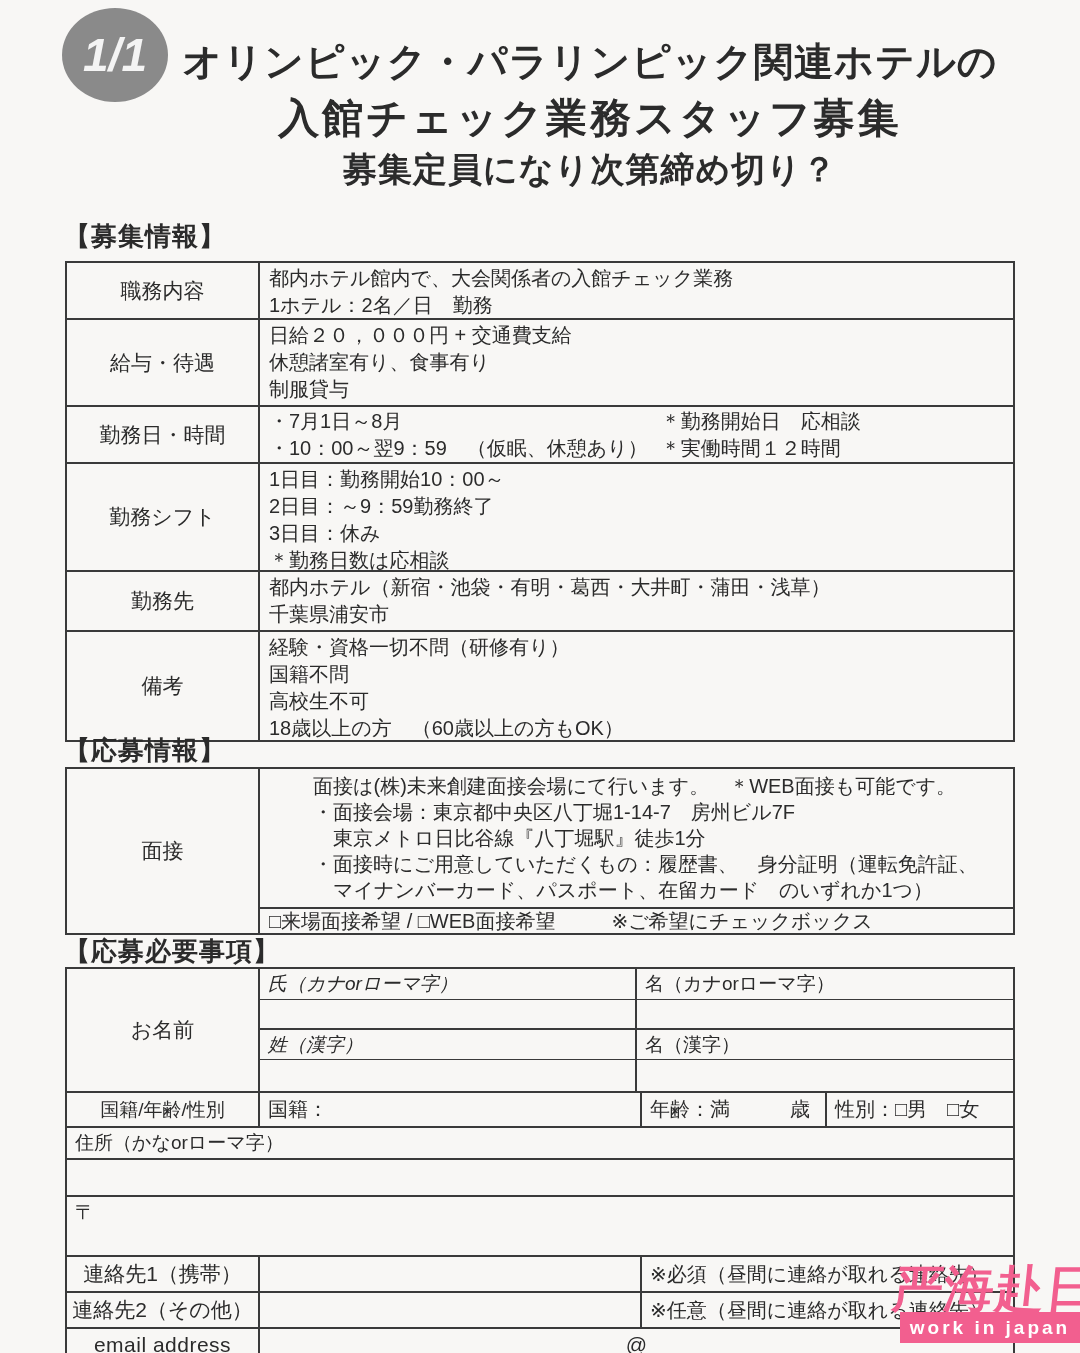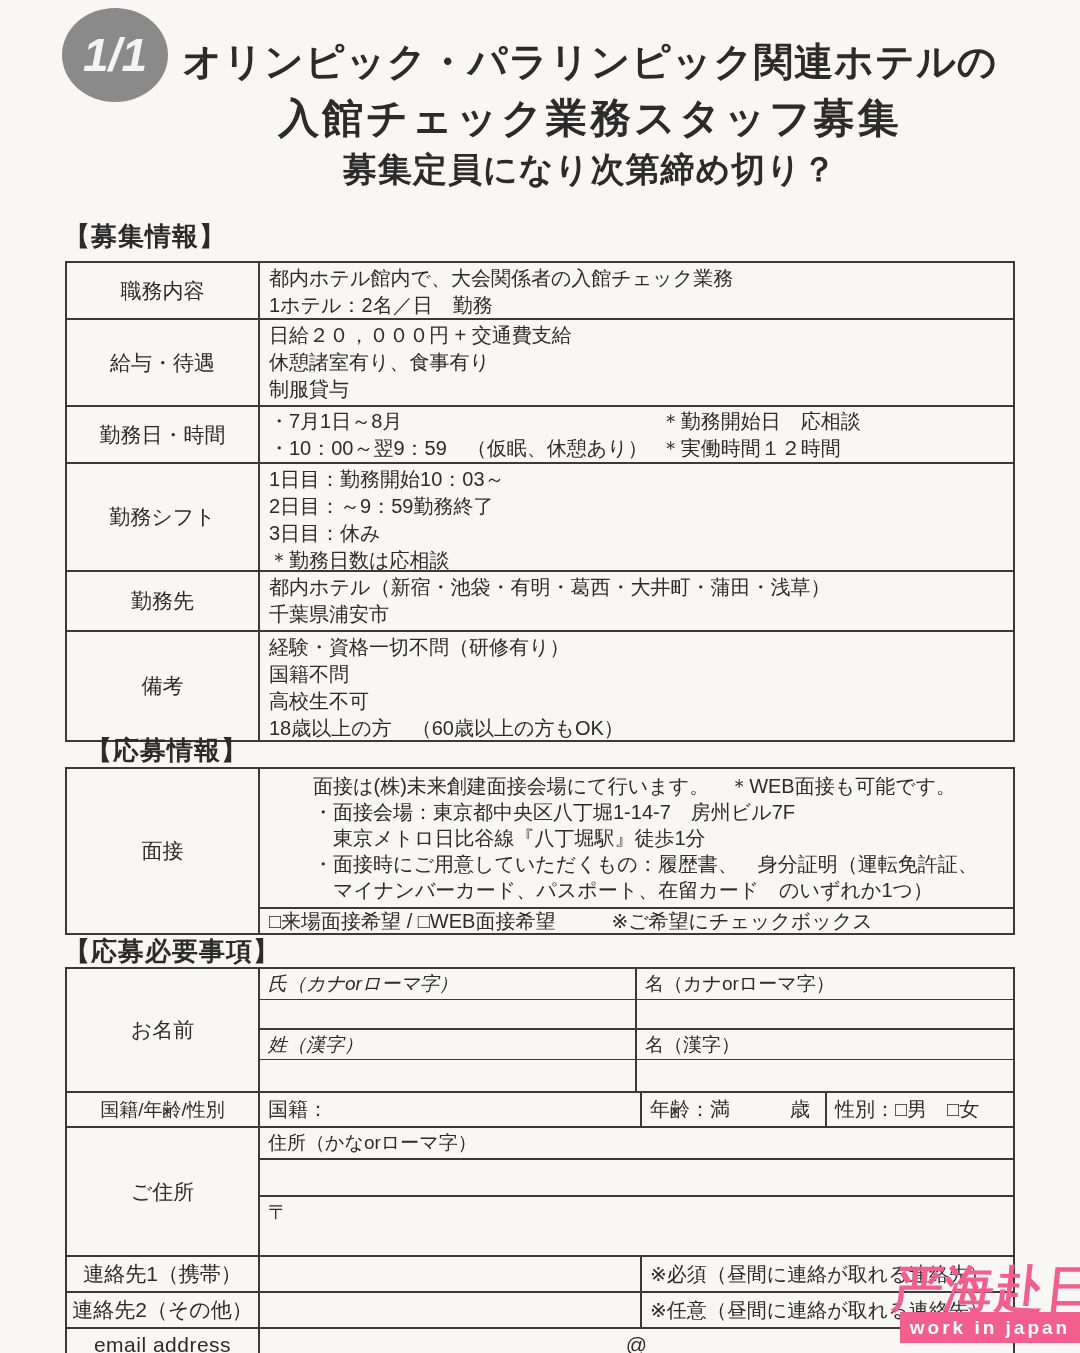--- a/index.html
+++ b/index.html
@@ -16,21 +16,21 @@
     color:#f4f4f4; font-size:46px; font-weight:600; font-style:italic;
   }
   .titles { position:absolute; left:150px; top:34px; width:880px; text-align:center; font-weight:700; }
   .title-l1 { font-size:39px; line-height:56px; letter-spacing:1px; }
   .title-l2 { font-size:41px; line-height:56px; letter-spacing:3px; }
   .title-l3 { font-size:34px; line-height:46px; letter-spacing:1px; }
 
   
   .sec-h { position:absolute; left:64px; font-size:26px; font-weight:700; letter-spacing:1px; }
   #sec1-h { top:219px; }
-  #sec2-h { top:733px;margin-left:22px; }
+  #sec2-h { top:733px; }
   #sec3-h { top:934px; }
 
   
   .tbl { position:absolute; left:65px; width:950px; border:2px solid #3a3a3a; box-sizing:border-box; }
   #table1 { top:253px;margin-top:8px; }
   #table2 { top:767px; }
   #table3 { top:967px; }
   .trow { display:flex; box-sizing:border-box; border-top:2px solid #3a3a3a; }
   .trow:first-child { border-top:none; }
   .lbl {
@@ -133,21 +133,21 @@
       </div>
       <div class="col-right">
         <div class="line">＊勤務開始日　応相談</div>
         <div class="line">＊実働時間１２時間</div>
       </div>
     </div>
   </div>
   <div class="trow h108">
     <div class="lbl">勤務シフト</div>
     <div class="cnt pad-v">
-      <div class="line">1日目：勤務開始10：03～</div>
+      <div class="line">1日目：勤務開始10：00～</div>
       <div class="line">2日目：～9：59勤務終了</div>
       <div class="line">3日目：休み</div>
       <div class="line">＊勤務日数は応相談</div>
     </div>
   </div>
   <div class="trow h60">
     <div class="lbl">勤務先</div>
     <div class="cnt pad-v">
       <div class="line">都内ホテル（新宿・池袋・有明・葛西・大井町・蒲田・浅草）</div>
       <div class="line">千葉県浦安市</div>
@@ -210,21 +210,20 @@
   </div>
 
   <div class="trow nat-row">
     <div class="lbl small">国籍/年齢/性別</div>
     <div class="cell-a">国籍：</div>
     <div class="cell-b">年齢：満　　　歳</div>
     <div class="cell-c">性別：□男　□女</div>
   </div>
 
   <div class="trow group">
-    <div class="lbl">ご住所</div>
     <div class="subcol">
       <div class="subrow sh30">
         <div class="addr-label">住所（かなorローマ字）</div>
       </div>
       <div class="subrow sh37">
         <div></div>
       </div>
       <div class="subrow sh60">
         <div class="addr-postal">〒</div>
       </div>

